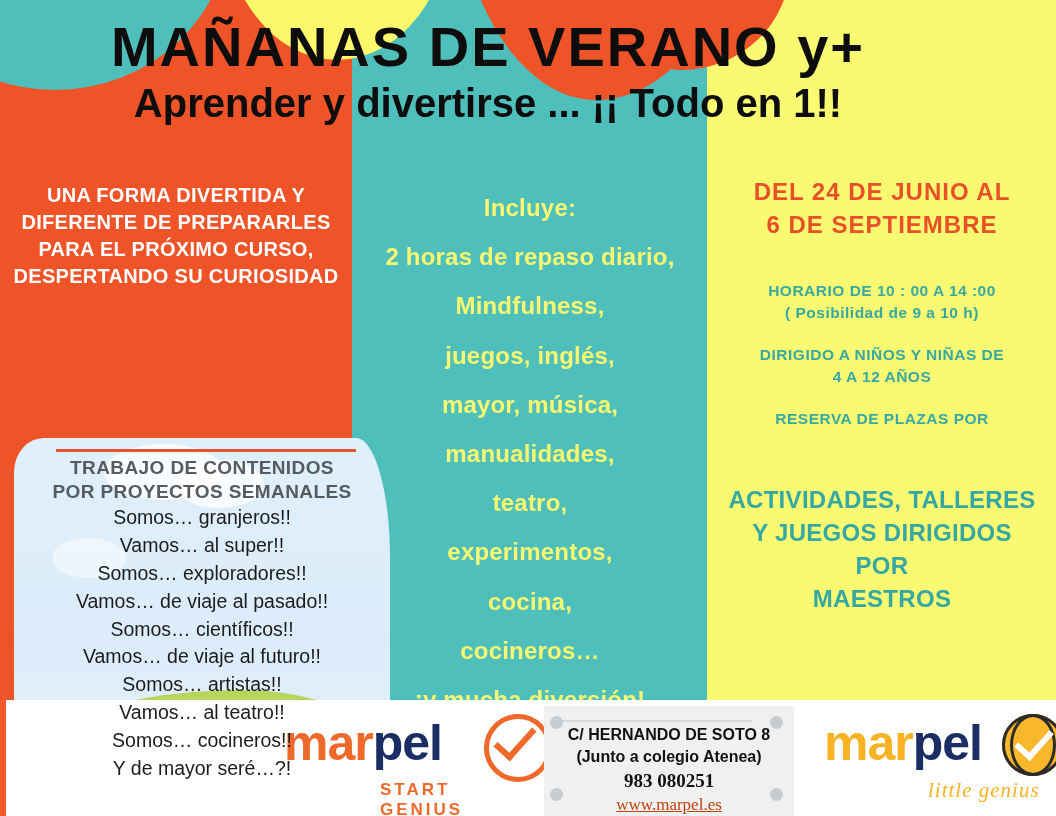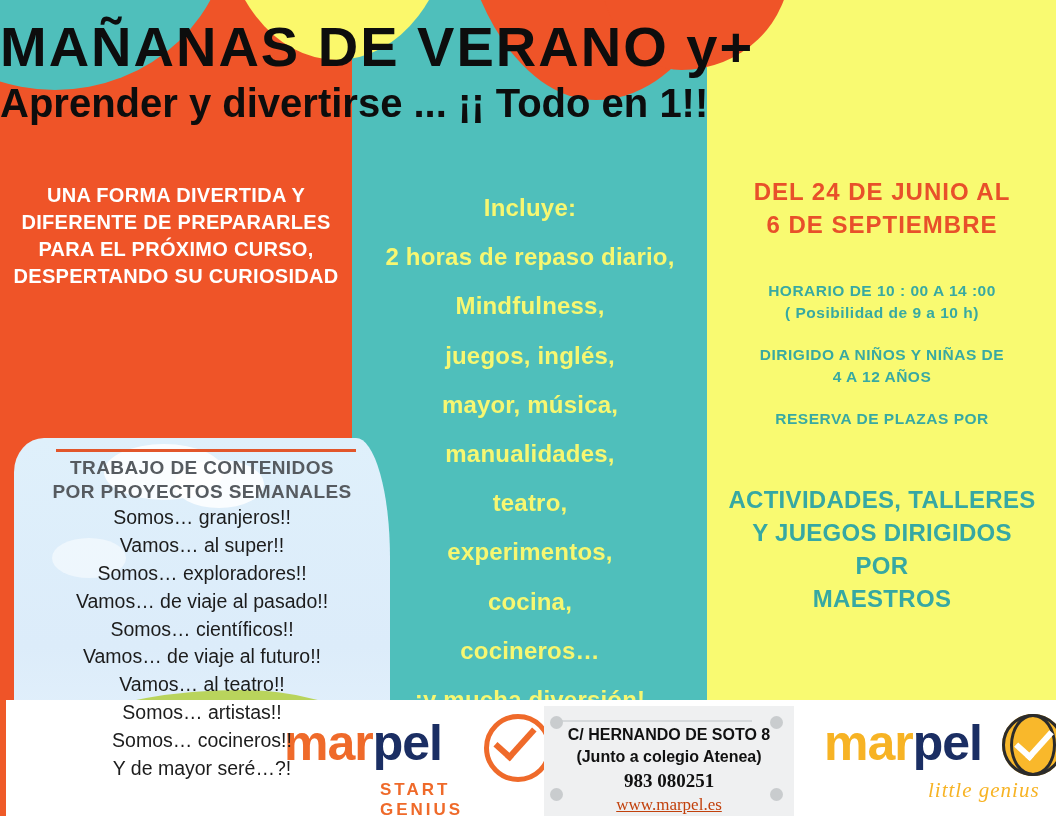--- a/index.html
+++ b/index.html
@@ -31,21 +31,21 @@
   #blob-orange-topmid{
     position:absolute;left:452px;top:-150px;width:300px;height:250px;
     background:#ef5428;border-radius:0 0 52% 48%/0 0 100% 100%;
   }
   #blob-orange-top-right-tail{
     position:absolute;left:600px;top:-40px;width:190px;height:110px;
     background:#ef5428;border-radius:0 0 60% 45%/0 0 100% 100%;
   }
 
   
-  #title-block{position:absolute;left:0;top:18px;width:976px;}
+  #title-block{position:absolute;left:0;top:18px;width:976px;text-align:center;}
   #title-main{
     font-size:56px;font-weight:bold;color:#0d0d0d;letter-spacing:2px;
     line-height:1.04;white-space:nowrap;
   }
   #title-sub{
     font-size:40px;font-weight:bold;color:#0d0d0d;letter-spacing:0px;
     line-height:1.15;margin-top:4px;white-space:nowrap;
   }
 
   
@@ -229,22 +229,22 @@
       <div>POR PROYECTOS  SEMANALES</div>
     </div>
 
     <div id="projects-list">
       <div>Somos… granjeros!!</div>
       <div>Vamos… al super!!</div>
       <div>Somos… exploradores!!</div>
       <div>Vamos… de viaje al pasado!!</div>
       <div>Somos… científicos!!</div>
       <div>Vamos… de viaje al futuro!!</div>
+      <div>Somos… artistas!!</div>
       <div>Vamos… al teatro!!</div>
-      <div>Somos… artistas!!</div>
       <div>Somos… cocineros!!</div>
       <div>Y de mayor seré…?!</div>
     </div>
   </div>
 
   <div id="includes-block">
     <span class="inc-head">Incluye:</span>
     <span class="inc-item">2 horas de repaso diario,</span>
     <span class="inc-item">Mindfulness,</span>
     <span class="inc-item">juegos,  inglés,</span>

